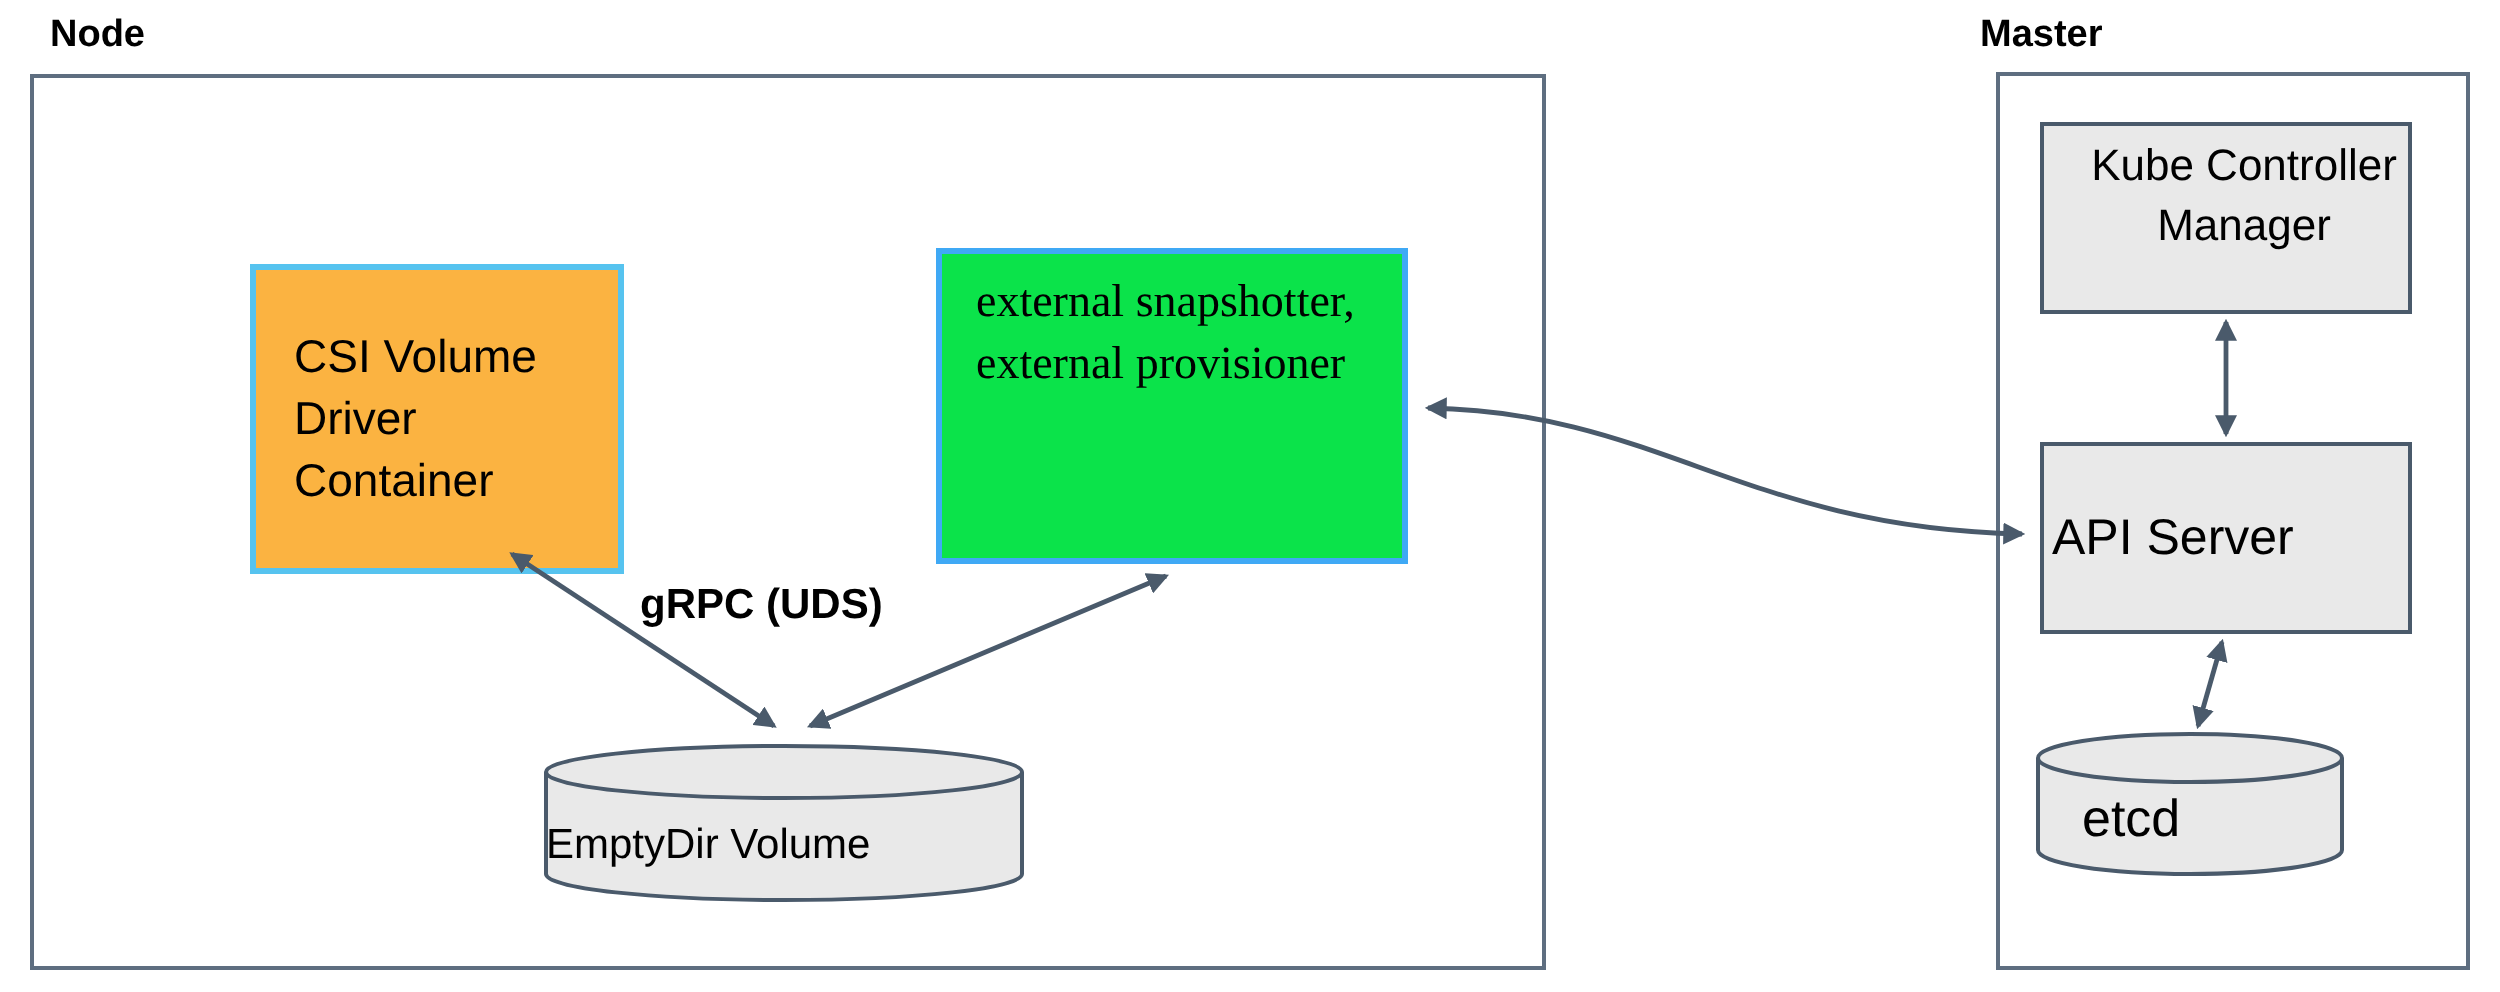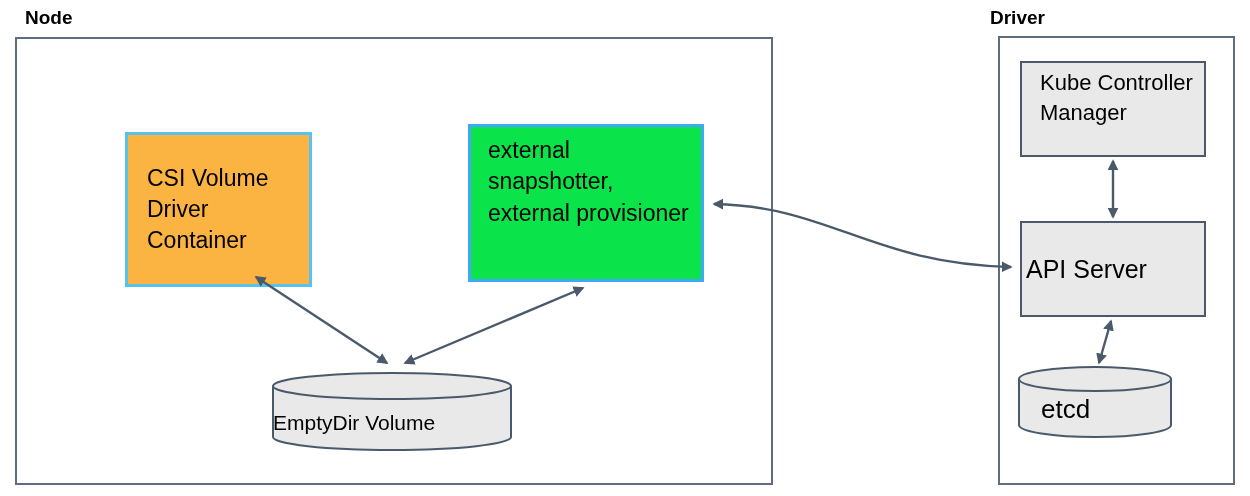--- a/index.html
+++ b/index.html
@@ -49,20 +49,21 @@
     border: 3px solid var(--orange_border, #56C3EF);
     display: flex;
     align-items: center;
     padding-left: 19px;
     margin-top: 15px;
   }
   .sidecar-box {
     background: var(--green_fill, #0BE34A);
     border: 3px solid var(--green_border, #3FA9F5);
     padding: 8px 10px 0 17px;
+    font-family: Liberation Serif, serif;
   }
   .grpc-label {
     font-size: 21px;
     font-weight: 700;
     z-index: 2;
     white-space: nowrap;
   }
   .master-inner-box {
     box-sizing: border-box;
     background: var(--gray_fill, #E9E9E9);
@@ -123,27 +124,28 @@
   <div class="abs zone-box" style="left:15px; top:37px; width:758px; height:448px;"></div>
 
   <div class="abs node-inner-box csi-box" style="left:125px; top:117px; width:187px; height:155px;">
     <span>CSI Volume Driver Container</span>
   </div>
 
   <div class="abs node-inner-box sidecar-box" style="left:468px; top:124px; width:236px; height:158px;">
     <span>external snapshotter, external provisioner</span>
   </div>
 
+  <div class="abs grpc-label" style="left:320px; top:291px;">gRPC (UDS)</div>
 
   <div class="abs cyl-label emptydir-label" style="left:273px; top:411px;">EmptyDir Volume</div>
 
-  <div class="abs zone-label" style="left:990px; top:7px;">Driver</div>
+  <div class="abs zone-label" style="left:990px; top:7px;">Master</div>
   <div class="abs zone-box" style="left:998px; top:36px; width:237px; height:449px;"></div>
 
-  <div class="abs master-inner-box kcm-box" style="left:1020px; top:61px; width:186px; height:96px;">
+  <div class="abs master-inner-box kcm-box" style="left:1020px; top:61px; width:186px; height:96px;text-align:center;">
     <span>Kube Controller Manager</span>
   </div>
 
   <div class="abs master-inner-box api-box" style="left:1020px; top:221px; width:186px; height:96px;">
     <span>API Server</span>
   </div>
 
   <div class="abs cyl-label etcd-label" style="left:1041px; top:394px;">etcd</div>
 
   <svg class="overlay" viewBox="0 0 1250 496">

